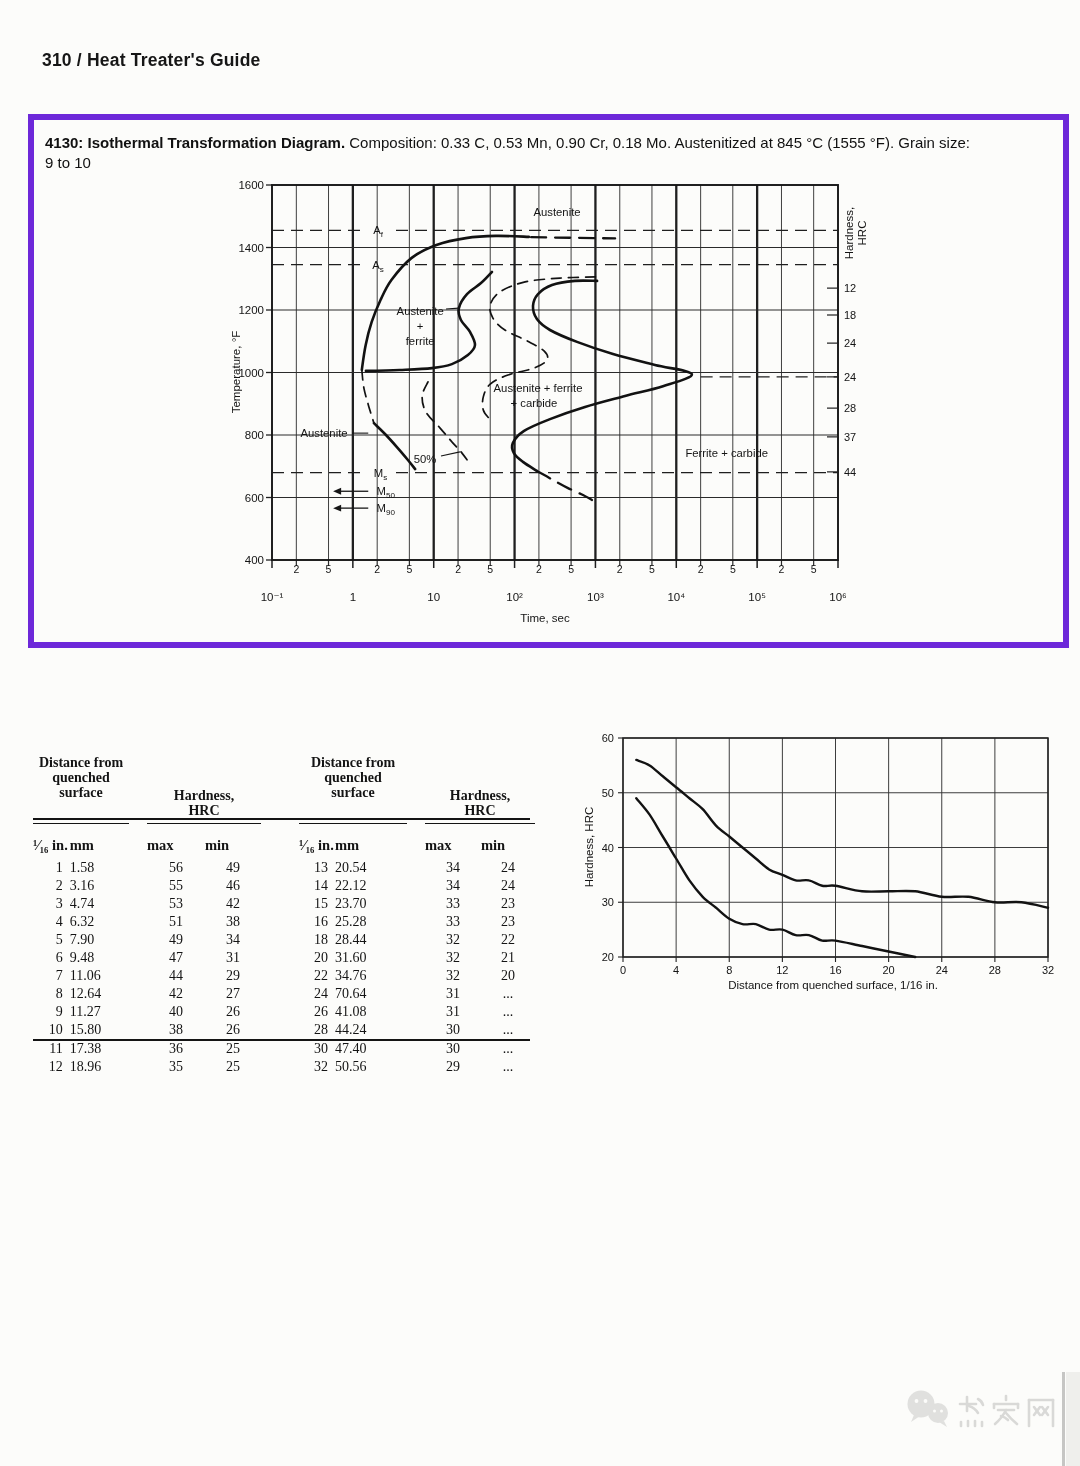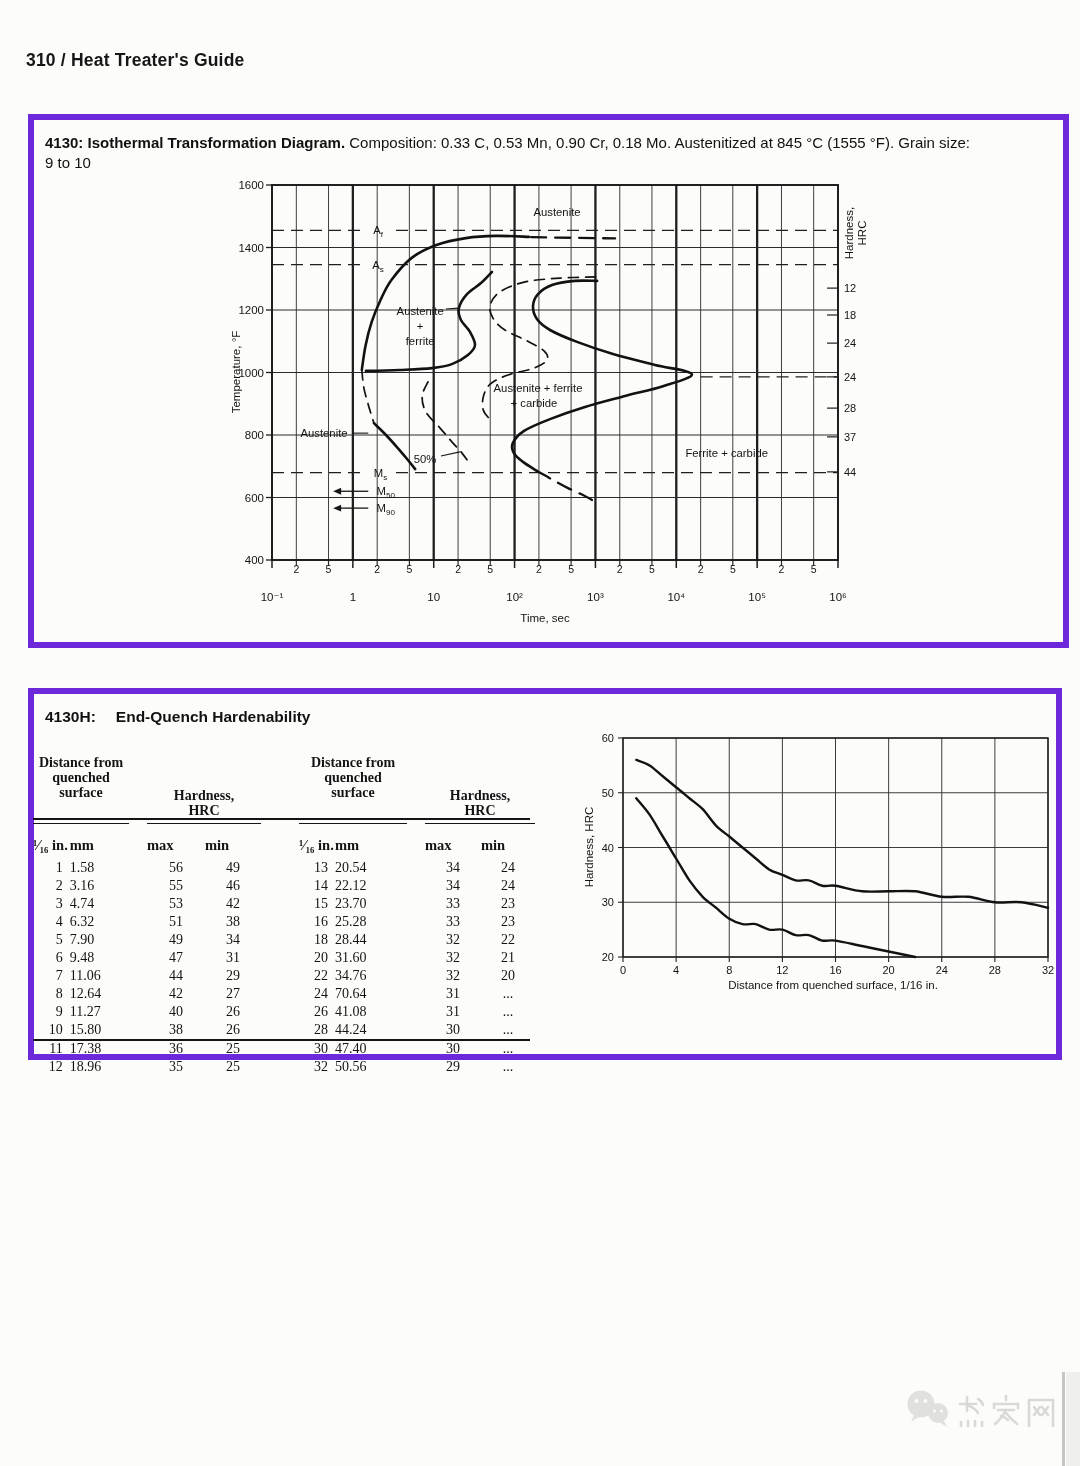--- a/index.html
+++ b/index.html
@@ -1,19 +1,19 @@
 <!DOCTYPE html>
 <html><head>
 <meta charset="utf-8">
 <style>
   html,body{margin:0;padding:0;background:#e8e8e6;}
   #page{position:relative;width:1080px;height:1466px;background:#fcfcfa;overflow:hidden;
         font-family:"Liberation Sans","DejaVu Sans",sans-serif;color:#161616;}
   .abs{position:absolute;}
-  #hdr{left:26px;top:50px;font-size:17.5px;font-weight:bold;letter-spacing:.2px;}
+  #hdr{left:42px;top:50px;font-size:17.5px;font-weight:bold;letter-spacing:.2px;}
   .secbox{position:absolute;border:6px solid #6d28d9;}
   #box1{left:28px;top:114px;width:1029px;height:522px;}
   #box2{left:28px;top:688px;width:1022px;height:360px;}
   .sectitle{position:absolute;left:11px;top:13px;width:1000px;font-size:15px;line-height:19.5px;color:#111;}
   .sectitle b{font-weight:bold;}
   #hq-title{position:absolute;left:11px;top:14px;font-size:15.5px;font-weight:bold;color:#111;}
   #hq-title .t2{margin-left:20px;}
   
   .hqt{position:absolute;border-collapse:collapse;color:#141414;
        font-family:"Liberation Serif","DejaVu Serif",serif;}
@@ -43,25 +43,20 @@
 
   <div id="hdr" class="abs">310 / Heat Treater's Guide</div>
 
   <div id="box1" class="secbox">
     <div class="sectitle">
       <b>4130: Isothermal Transformation Diagram.</b><span> Composition: 0.33 C, 0.53 Mn, 0.90 Cr, 0.18 Mo. Austenitized at 845 °C (1555 °F). Grain size:</span><br>
       <span>9 to 10</span>
     </div>
   </div>
 
-  <div id="box2" class="secbox">
-    <div id="hq-title">
-      <b>4130H:</b><b class="t2">End-Quench Hardenability</b>
-    </div>
-  </div>
 
   <div id="tblL">
       <table class="hqt tL" style="left:33px;top:737px;">
         <colgroup>
           <col style="width:36px">
           <col style="width:58px">
           <col style="width:18px">
           <col style="width:58px">
           <col style="width:56px">
         </colgroup>

